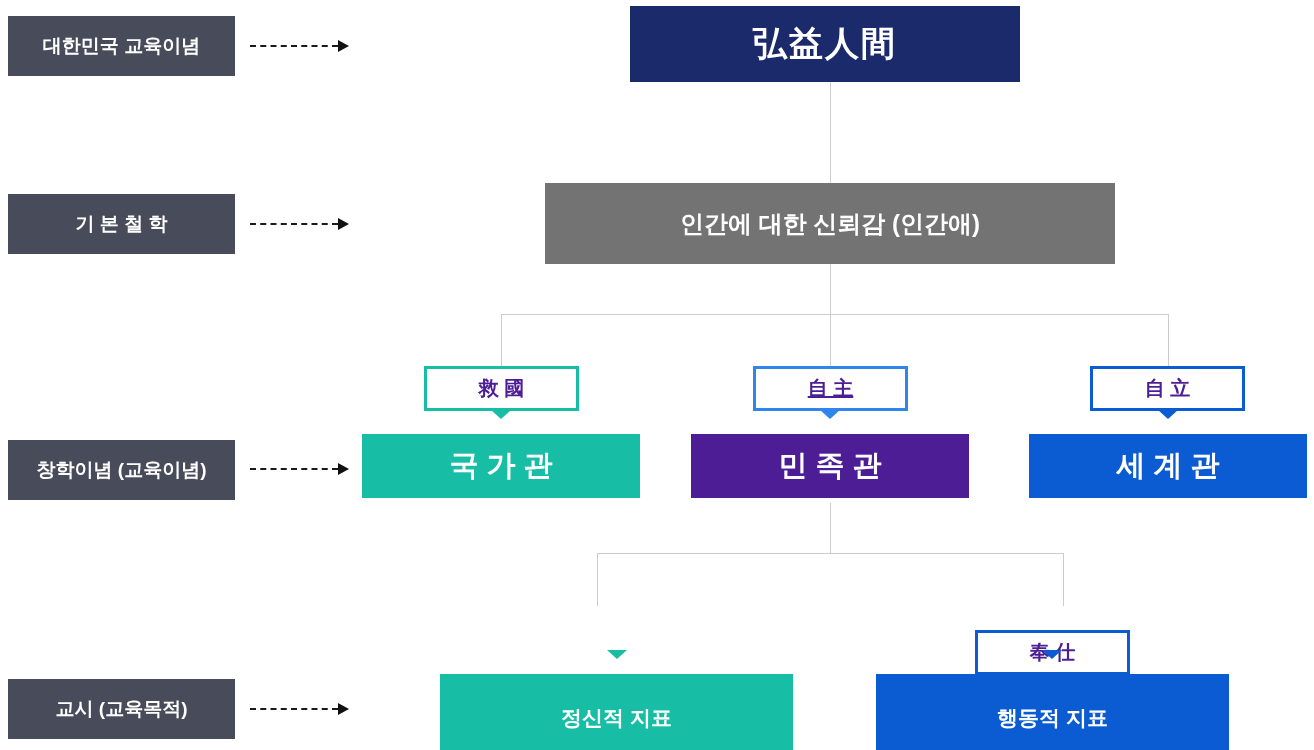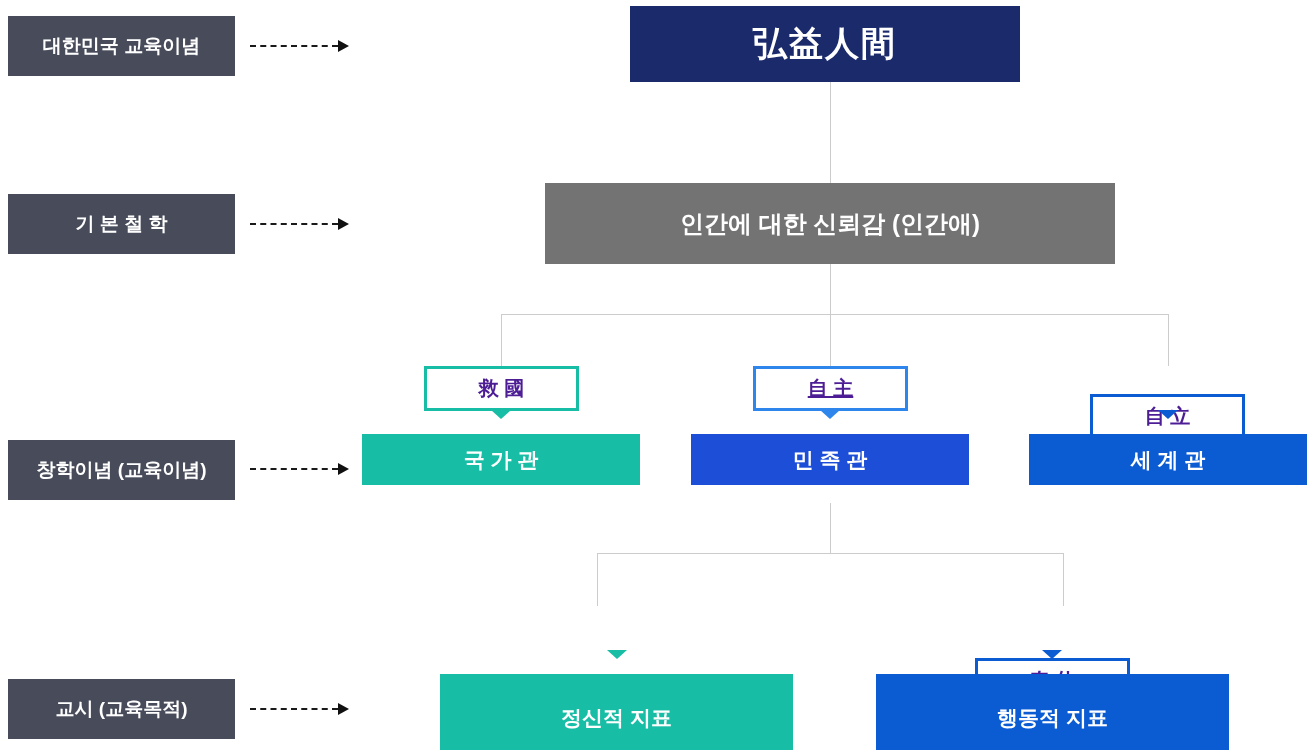--- a/index.html
+++ b/index.html
@@ -13,32 +13,32 @@
   
   .arrow{position:absolute;left:250px;width:102px;height:12px;}
   .arrow .line{position:absolute;left:0;top:5px;width:88px;border-top:2px dashed #1a1a1a;}
   .arrow .head{position:absolute;left:88px;top:0;width:0;height:0;
     border-left:11px solid #111111;border-top:6px solid transparent;border-bottom:6px solid transparent;}
 
   
   .node{position:absolute;color:#ffffff;font-weight:700;display:flex;align-items:center;justify-content:center;}
   .node.root{left:630px;top:6px;width:390px;height:76px;background:#1B2A6B;font-size:34px;letter-spacing:0.06em;}
   .node.philosophy{left:545px;top:183px;width:570px;height:81px;background:#737373;font-size:24px;}
-  .node.big{height:51px;top:434px;font-size:21px;}
+  .node.big{height:64px;top:434px;font-size:29px;}
   .node.bottom{height:88px;top:674px;font-size:21px;}
   .bg-teal{background:#18BDA5;}
-  .bg-blue{background:#1d4ed8;}
+  .bg-blue{background:#4c1d95;}
   .bg-darkblue{background:#0B5BD3;}
 
   
   .tag{position:absolute;width:149px;height:39px;background:#ffffff;border:3px solid;
     color:#4c1d95;font-weight:700;font-size:20px;display:flex;align-items:center;justify-content:center;}
   .bd-teal{border-color:#18BDA5;}
   .bd-blue{border-color:#2E86EC;}
-  .bd-darkblue{border-color:#0B5BD3;margin-top:28px;}
+  .bd-darkblue{border-color:#0B5BD3;}
 
   
   .pointer{position:absolute;width:0;height:0;border-left:10px solid transparent;border-right:10px solid transparent;}
   .pt-teal{border-top:9px solid #18BDA5;}
   .pt-blue{border-top:9px solid #2E86EC;}
   .pt-darkblue{border-top:9px solid #0B5BD3;}
 
   
   .cline{position:absolute;background:#cccccc;}
   .v{width:1px;}

